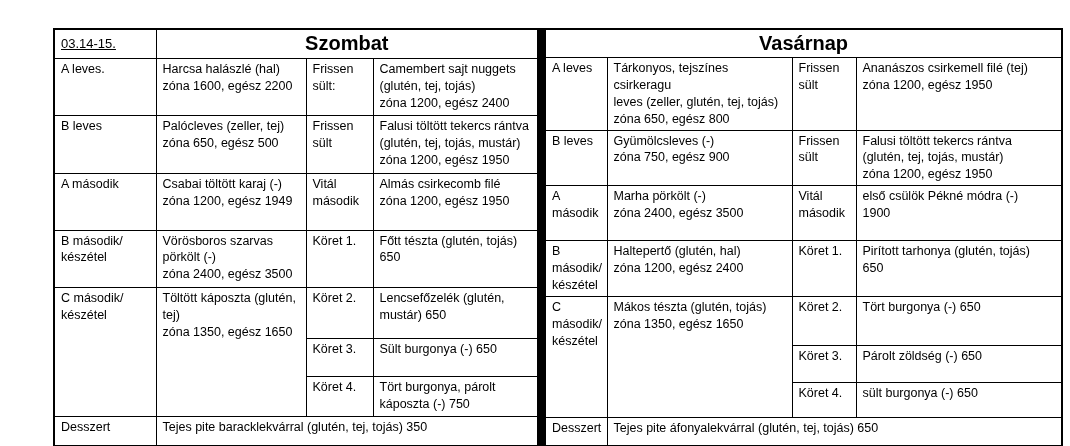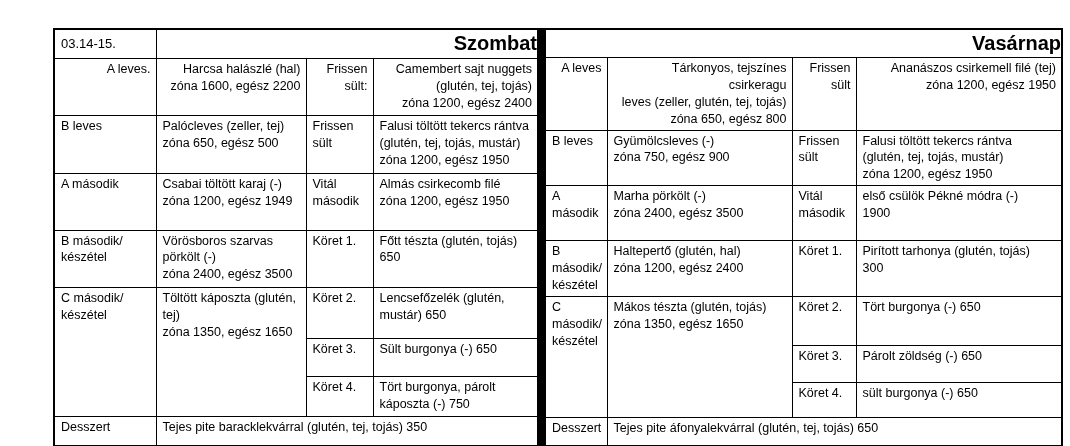--- a/index.html
+++ b/index.html
@@ -14,29 +14,29 @@
     vertical-align:top;
     padding:2px 5px 2px 6px;
     font-size:12.5px;
     line-height:1.35;
     white-space:pre-line;
     overflow:hidden;
   }
   td.day-title {
     font-weight:bold;
     font-size:20px;
-    text-align:right;
+    text-align:center;
     vertical-align:middle;
     padding:0;
     white-space:normal;
   }
-  td.date-cell { vertical-align:middle; font-size:13px; white-space:normal; }
+  td.date-cell { vertical-align:middle; font-size:13px; white-space:normal;text-decoration:underline; }
   .divider { width:5px; background:#000; }
   tr.rh0  { height:27px; }
-  tr.rh1  { height:55px;text-align:right; }
+  tr.rh1  { height:55px; }
   tr.rh2  { height:48px; }
   tr.rh3  { height:55px; }
   tr.rh4  { height:55px; }
   tr.rh5a { height:49px; }
   tr.rh5b { height:37px; }
   tr.rh5c { height:35px; }
   tr.rh6  { height:29px;margin-left:23px; }
 </style>
 </head>
 <body>
@@ -165,21 +165,21 @@
 1900</td>
       </tr>
       <tr class="rh4">
         <td>B
 második/
 készétel</td>
         <td>Haltepertő (glutén, hal)
 zóna 1200, egész 2400</td>
         <td>Köret 1.</td>
         <td>Pirított tarhonya (glutén, tojás)
-300</td>
+650</td>
       </tr>
       <tr class="rh5a">
         <td rowspan="3">C
 második/
 készétel</td>
         <td rowspan="3">Mákos tészta (glutén, tojás)
 zóna 1350, egész 1650</td>
         <td>Köret 2.</td>
         <td>Tört burgonya (-) 650</td>
       </tr>

